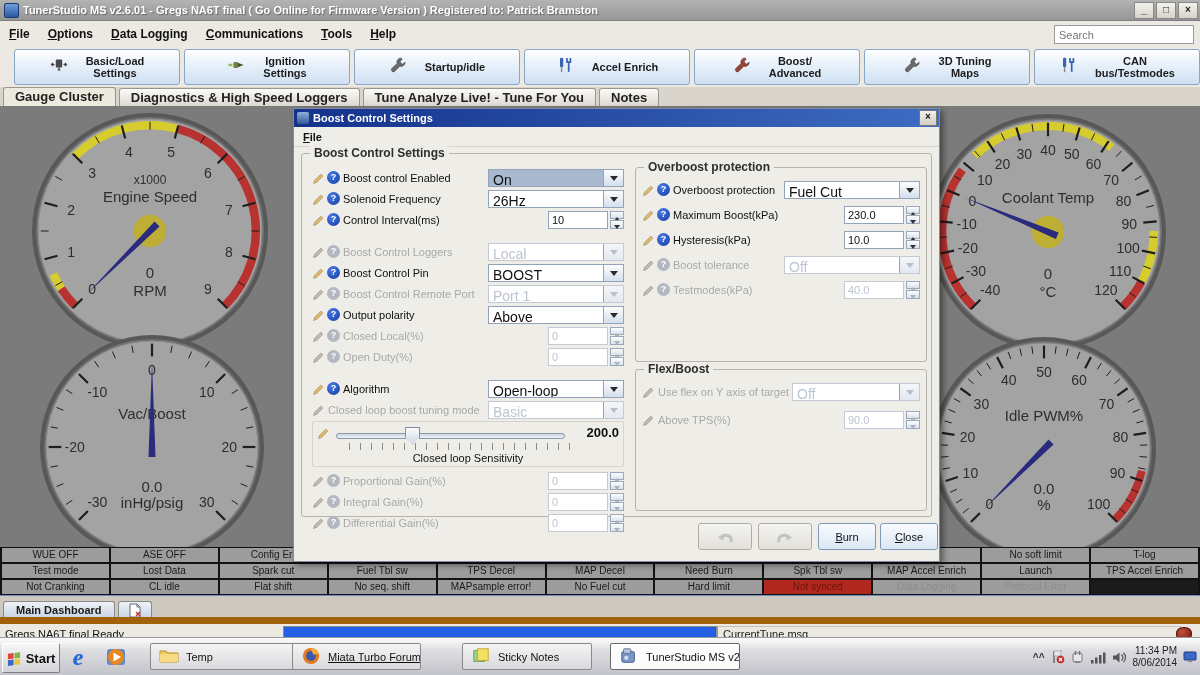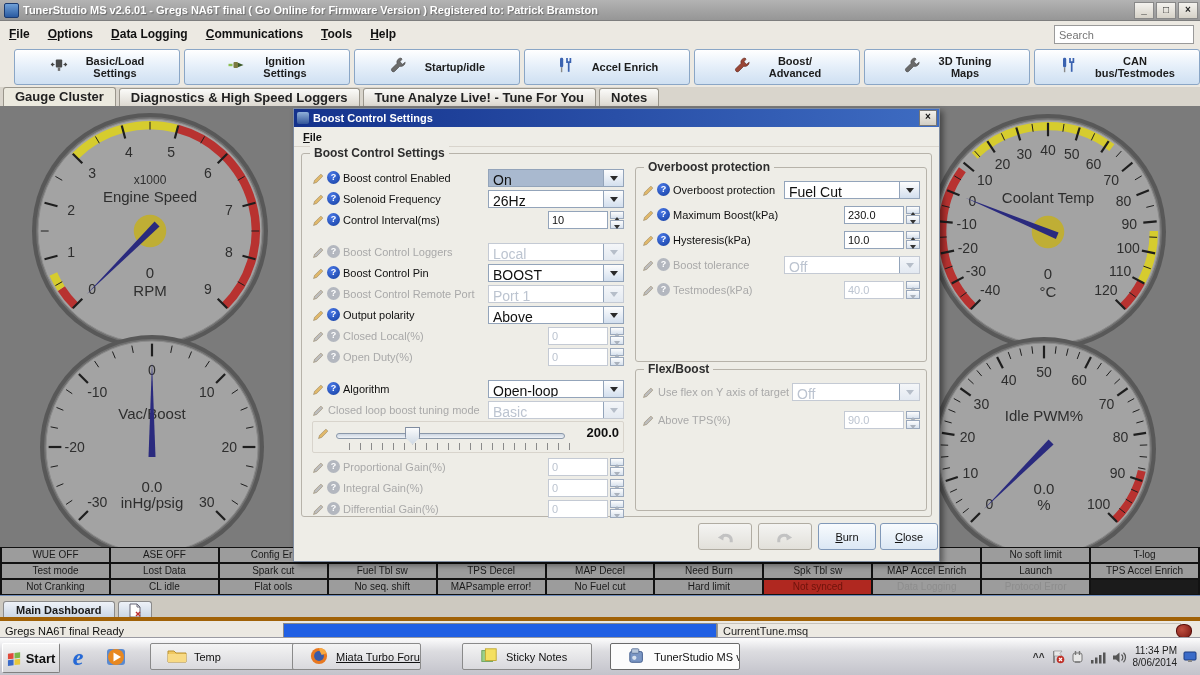--- a/index.html
+++ b/index.html
@@ -62,40 +62,40 @@
 
   
   #dashtabs{left:0;top:595px;width:1200px;height:22px;background:#cdc9c0;
     border-top:1px solid #6f8cba;display:flex;align-items:flex-end}
   .dtab{height:17px;margin-left:3px;padding:2px 12px 0;font-size:11px;font-weight:bold;color:#1a1a1a;
     border:1px solid #8a8a8a;border-bottom:none;border-radius:3px 3px 0 0;
     background:linear-gradient(#eef2f8,#c9d5e4);box-sizing:border-box}
   .dtab.icon-tab{width:34px;display:flex;align-items:center;justify-content:center;padding:0}
 
   
-  #statusbar{left:0;top:617px;width:1200px;height:20px;background:#ece9e2;border-top:4px solid #a16207}
+  #statusbar{left:0;top:617px;width:1200px;height:20px;background:#ece9e2;border-top:7px solid #a16207}
   #statusbar .stext{position:absolute;left:5px;top:4px;font-size:11px;color:#111;white-space:nowrap}
   #progress{position:absolute;left:283px;top:2px;width:432px;height:14px;border:1px solid #8a8a8a;
     background:#2160e4}
   #filewell{position:absolute;left:717px;top:2px;width:452px;height:14px;border:1px solid #c6c2ba;
     border-left-color:#9a968e;font-size:11px;color:#222;padding:1px 5px;white-space:nowrap}
   #burnled{position:absolute;right:8px;top:3px;width:14px;height:12px;border-radius:45%;
     background:radial-gradient(circle at 35% 35%,#c05040,#7a1812);border:1px solid #5a0f0a}
 
   
   #taskbar{left:0;top:637px;width:1200px;height:38px;
     background:linear-gradient(180deg,#fdfdfd,#dcdce0 35%,#c2c2ca);border-top:1px solid #9a9aa2}
   #startbtn{position:absolute;left:2px;top:5px;width:56px;height:28px;
     border:1px solid #808080;border-top-color:#fff;border-left-color:#fff;border-radius:2px;
     background:linear-gradient(#f6f6f6,#d4d4d8);display:flex;align-items:center;justify-content:center;gap:4px;
     font-size:13px;font-weight:bold;color:#111}
   .ql{position:absolute;top:6px;width:28px;height:26px;display:flex;align-items:center;justify-content:center}
   .task{position:absolute;top:5px;height:27px;border:1px solid #8a8a8a;border-radius:2px;
     background:linear-gradient(#f4f4f4,#d9d9dd);display:flex;align-items:center;gap:7px;
-    padding:0 16px;font-size:11px;color:#111;box-sizing:border-box;overflow:hidden;white-space:nowrap}
+    padding:0 8px;font-size:11px;color:#111;box-sizing:border-box;overflow:hidden;white-space:nowrap}
   .task.active{background:#fcfcfc;border-color:#6a6a6a}
   #tray{position:absolute;right:0;top:0;height:38px;display:flex;align-items:center;gap:6px;padding-right:3px}
   #clock{font-size:10px;color:#222;text-align:right;line-height:12px}
   .trayico{display:flex;align-items:center;justify-content:center}
 
   
   #dialog{left:293px;top:108px;width:645px;height:452px;background:#eeede7;
     border:1px solid #7f8ca0;box-shadow:3px 3px 6px rgba(0,0,0,.45);z-index:40}
   #dlg-title{height:18px;background:linear-gradient(90deg,#14328c,#3e6cc2);display:flex;align-items:center}
   #dlg-title .dtext{color:#fff;font-size:11px;font-weight:bold;margin-left:4px;flex:1}
@@ -481,21 +481,21 @@
     <div class="ind">Fuel Tbl sw</div>
     <div class="ind">TPS Decel</div>
     <div class="ind">MAP Decel</div>
     <div class="ind">Need Burn</div>
     <div class="ind">Spk Tbl sw</div>
     <div class="ind">MAP Accel Enrich</div>
     <div class="ind">Launch</div>
     <div class="ind">TPS Accel Enrich</div>
     <div class="ind">Not Cranking</div>
     <div class="ind">CL idle</div>
-    <div class="ind">Flat ools</div>
+    <div class="ind">Flat shift</div>
     <div class="ind">No seq. shift</div>
     <div class="ind">MAPsample error!</div>
     <div class="ind">No Fuel cut</div>
     <div class="ind">Hard limit</div>
     <div class="ind red">Not synced</div>
     <div class="ind dim">Data Logging</div>
     <div class="ind dim">Protocol Error</div>
     <div class="ind empty"></div>
   </div>
 
@@ -751,20 +751,21 @@
         </div>
         <div id="sliderblk">
           <span class="edit"><svg viewBox="0 0 13 13">
               <path d="M1.5 11.5 l1.1 -3.2 5.6 -5.6 a1 1 0 0 1 1.4 0 l0.7 0.7 a1 1 0 0 1 0 1.4 l-5.6 5.6 z" fill="#e0b86a" stroke="#8a7a5a" stroke-width=".5"></path>
             </svg></span>
           <div id="slider-track">
             <div id="slider-thumb" style="left: 30%;"></div>
           </div>
           <span id="slider-value">200.0</span>
           <div id="slider-ticks"></div>
+          <div id="slider-caption">Closed loop Sensitivity</div>
         </div>
         <div class="drow dis">
           <span class="edit"><svg viewBox="0 0 13 13">
               <path d="M1.5 11.5 l1.1 -3.2 5.6 -5.6 a1 1 0 0 1 1.4 0 l0.7 0.7 a1 1 0 0 1 0 1.4 l-5.6 5.6 z" fill="#bcbcbc" stroke="#8a7a5a" stroke-width=".5"></path>
             </svg></span>
           <span class="help dis">?</span>
           <span class="lbl">Proportional Gain(%)</span>
           <div class="spin dis">
             <span class="sf">0</span>
             <span class="sbtns">

